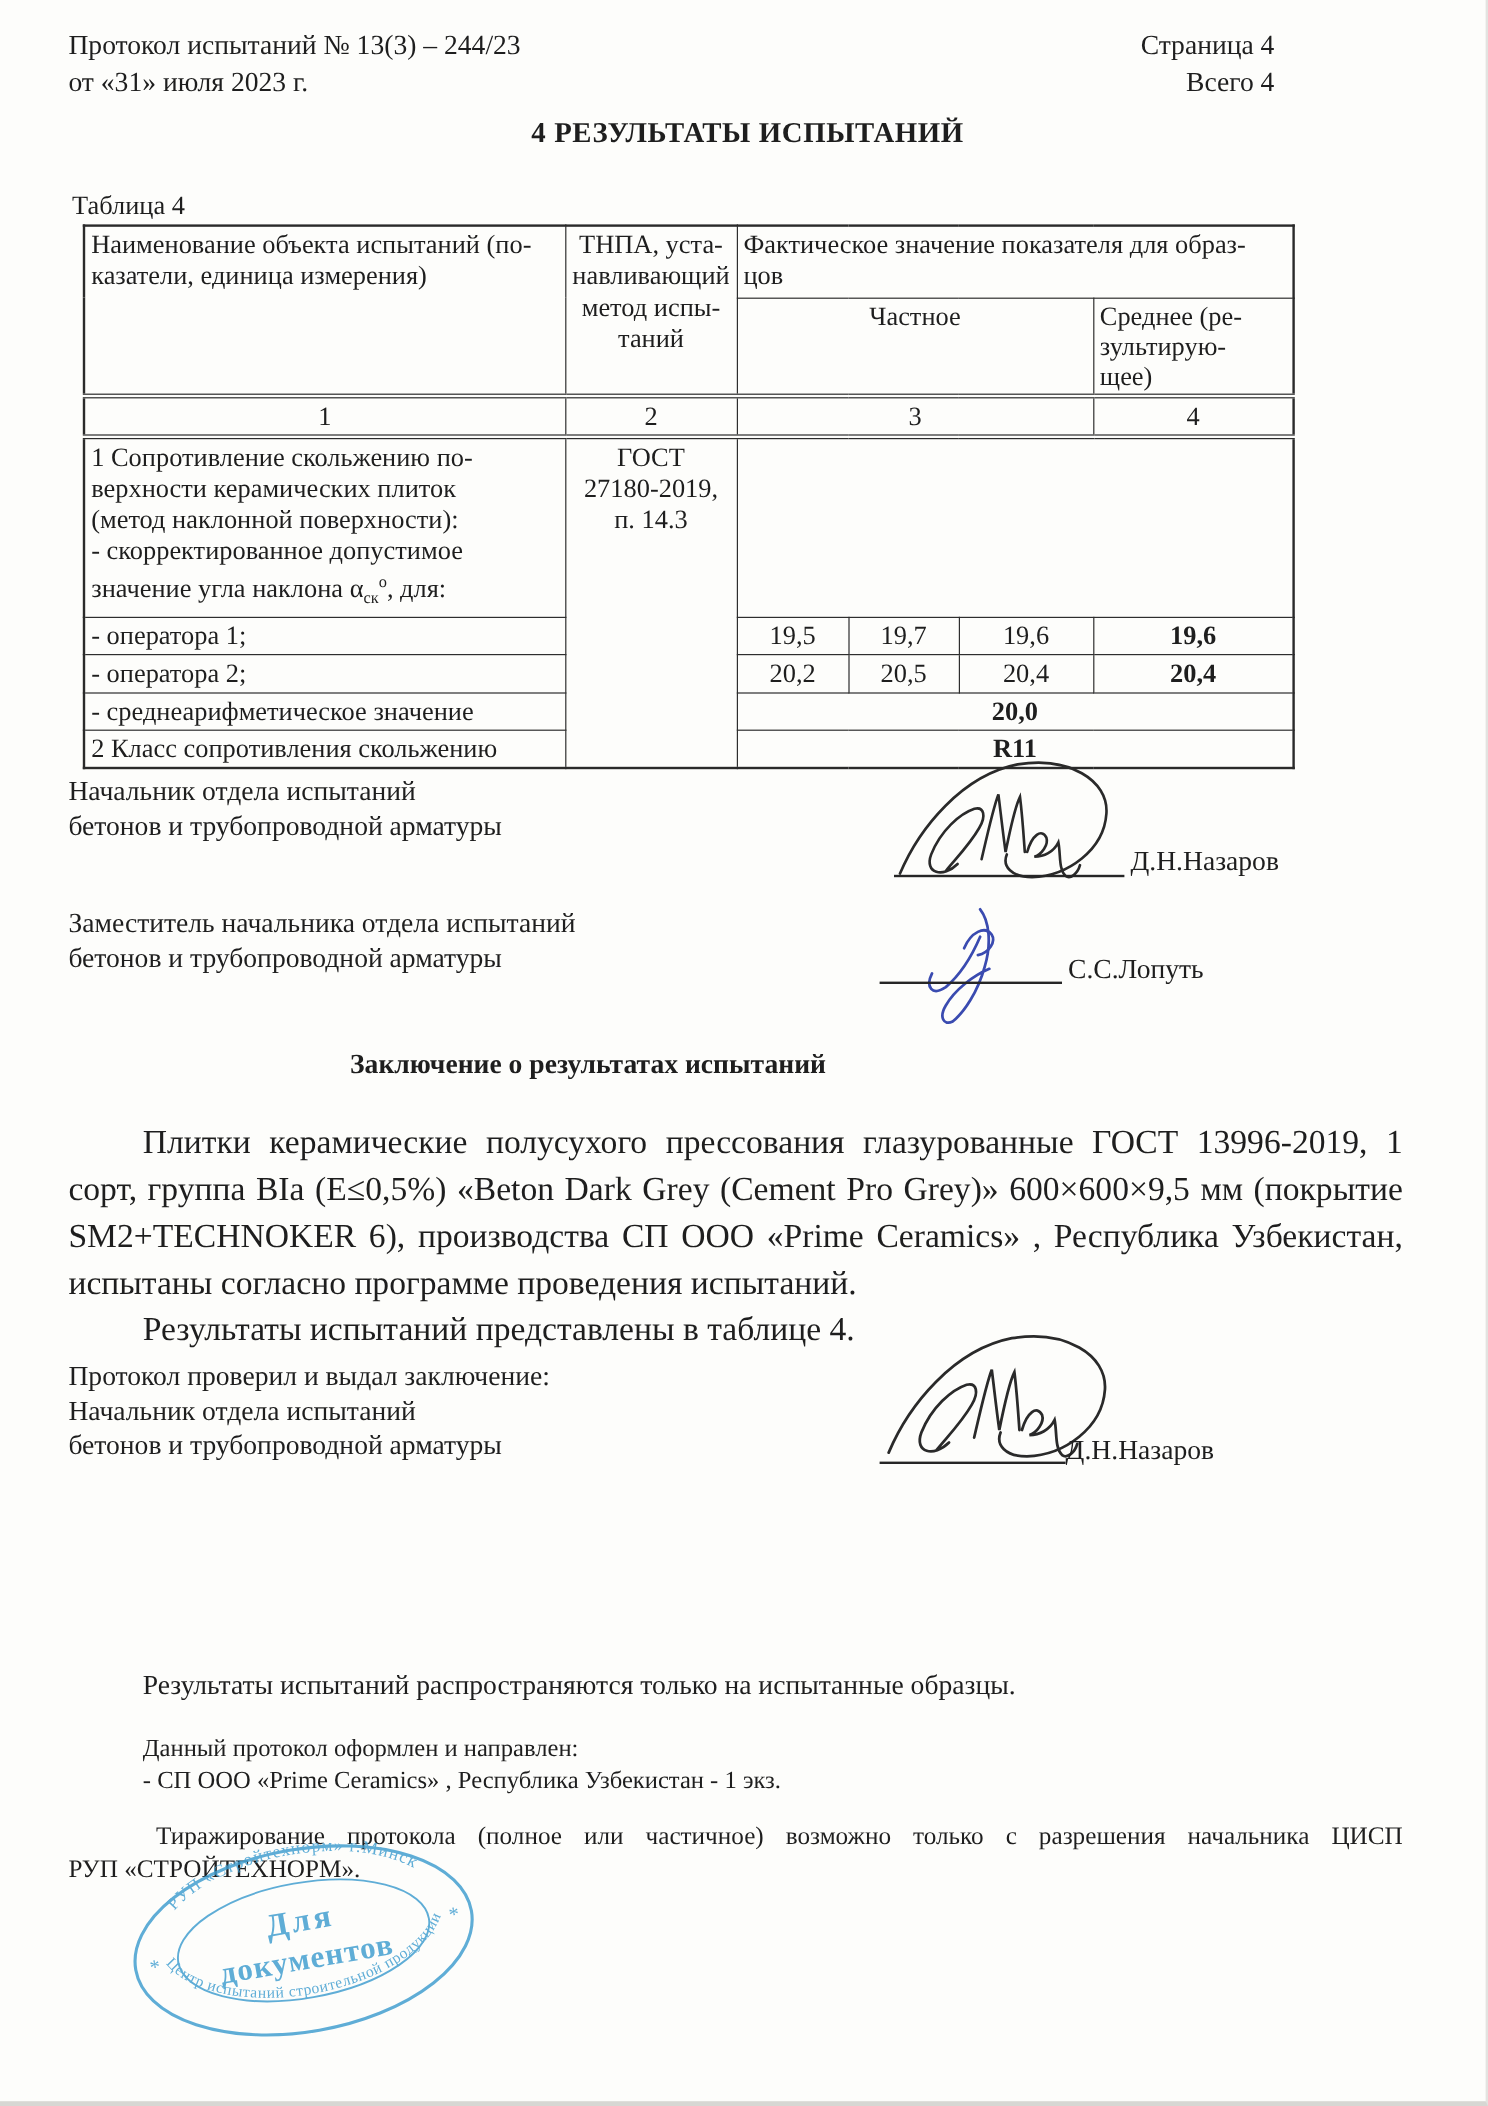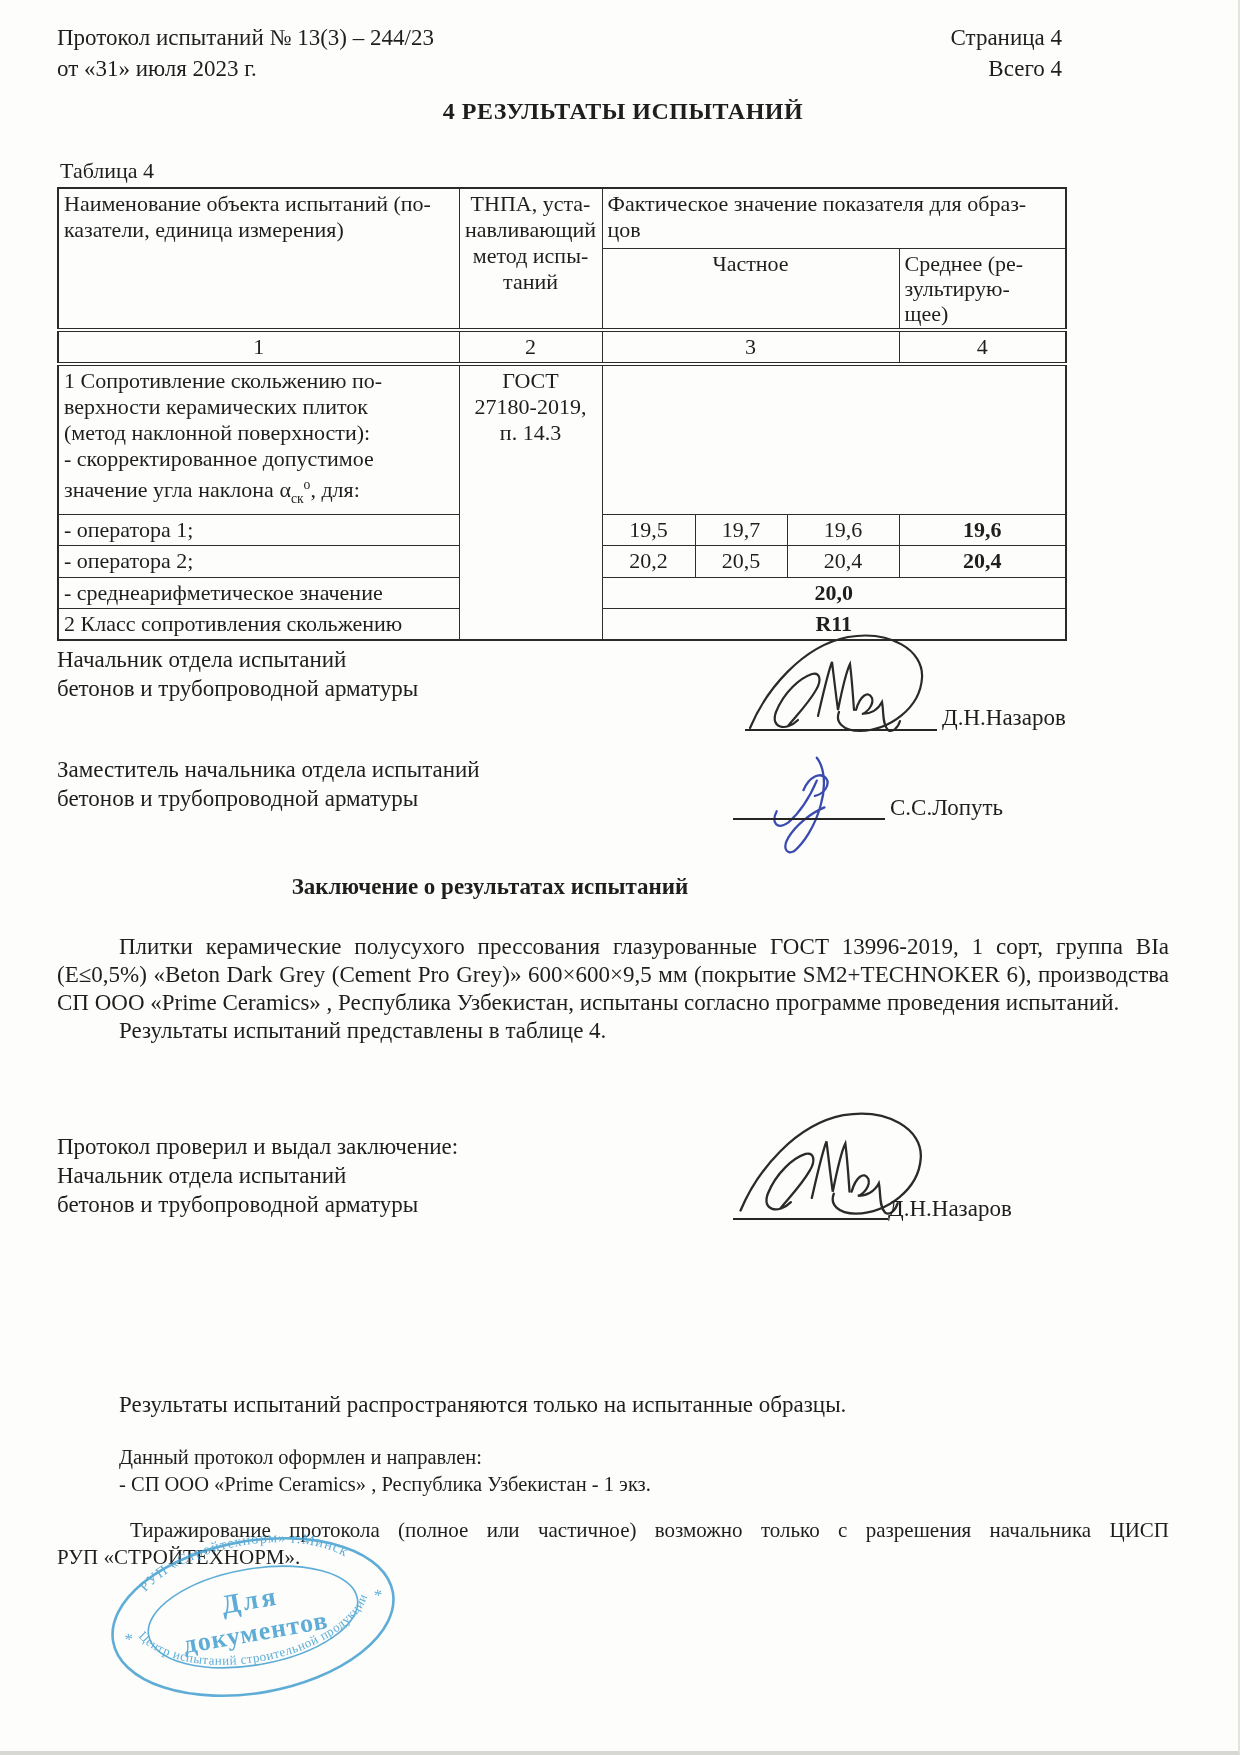--- a/index.html
+++ b/index.html
@@ -11,38 +11,38 @@
     border-right:2px solid #e3e3e0;border-bottom:4px solid #d7d7d3;
     box-sizing:border-box;
   }
   .abs{position:absolute;}
   .hdr{font-size:23px;line-height:31px;}
   .title{font-size:24px;font-weight:bold;letter-spacing:.5px;text-align:center;}
   .caption{font-size:22px;}
   
   table.res{border-collapse:collapse;table-layout:fixed;width:1008px;font-size:22px;line-height:26px;}
   table.res td{border:1.5px solid #2e2e2e;padding:2px 5px;vertical-align:top;box-sizing:border-box;}
-  table.res{border:2.5px solid #2a2a2a;}
+  table.res{border:2.5px solid #2a2a2a;margin-left:12px;}
   td.pre{white-space:pre-line;}
   td.c2h,td.gost{text-align:center;}
   td.num{text-align:center;font-weight:normal;}
   tr.nums td{border-top:4px double #2b2b2b;border-bottom:4px double #2b2b2b;height:28px;}
   td.val{text-align:center;vertical-align:middle;}
   td.val.dot{border-left:1px dotted #5a5a5a;}
   td.avg{text-align:center;font-weight:bold;vertical-align:middle;}
   tr.op td{border-top:1px dotted #4d4d4d;}
   tr.op td.c1b{border-top:1.5px solid #2e2e2e;}
   sub.sm{font-size:0.62em;}
   sup.sm{font-size:0.62em;}
   
   .lines{font-size:23px;line-height:29px;}
   .sig-name{font-size:23px;}
   .sig-line{border-top:2px solid #262626;height:0;}
   .concl-h{font-size:23px;font-weight:bold;text-align:center;}
-  .para{font-size:23px;line-height:28px;text-align:justify;}
+  .para{font-size:28px;line-height:39px;text-align:justify;}
   .para p{margin:0;text-indent:62px;}
   .scope{font-size:23px;}
   .foot{font-size:20.5px;line-height:27px;}
   .copy1{font-size:21px;text-align:justify;text-align-last:justify;}
   .copy2{font-size:21px;}
   svg{display:block;}
 </style>
 </head>
 <body>
 

